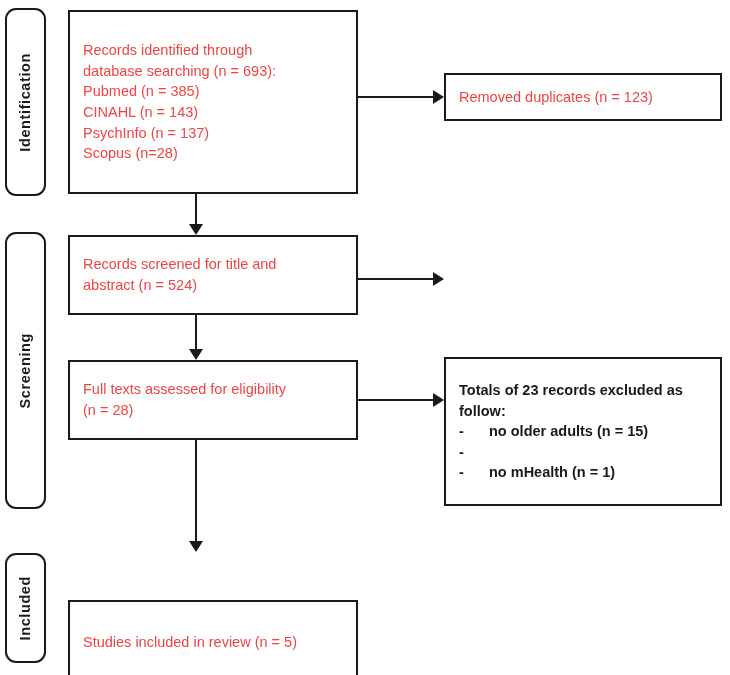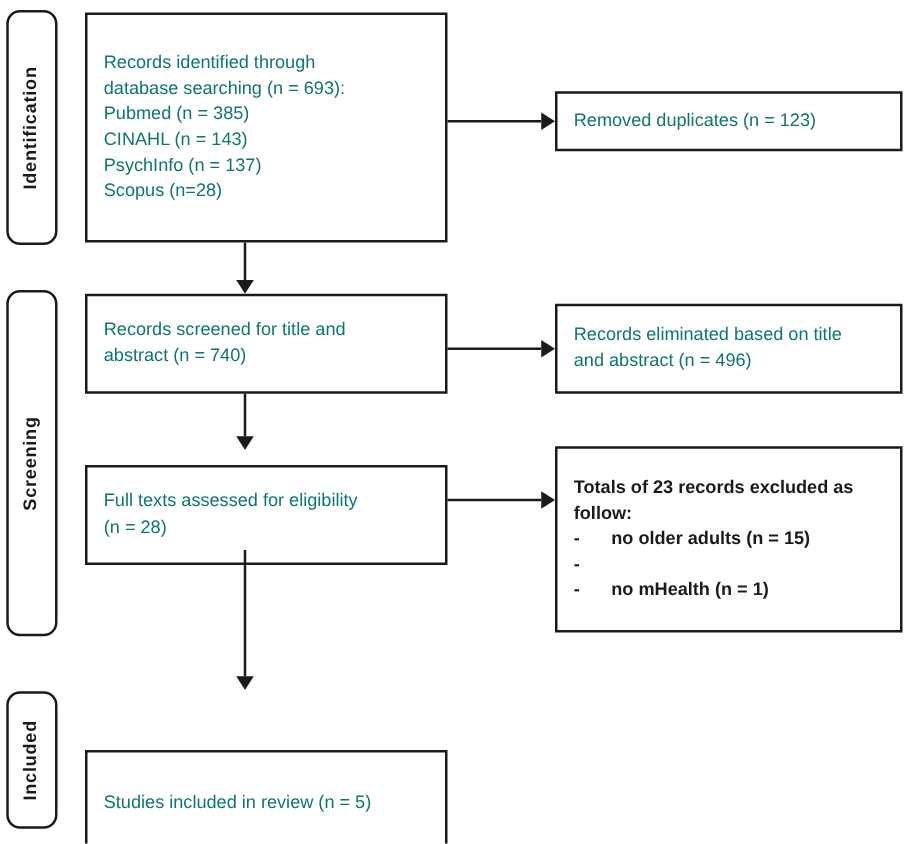--- a/index.html
+++ b/index.html
@@ -45,21 +45,21 @@
     box-sizing: border-box;
     border: 2px solid #1a1a1a;
     background: #ffffff;
     display: flex;
     align-items: center;
   }
   .flow-box-text {
     padding: 0 13px;
     font-size: 14.5px;
     line-height: 1.42;
-    color: #0f766e;
+    color: #ef4444;
     white-space: pre-line;
   }
 
   
   .excl-body {
     padding: 0 13px;
     font-size: 14.5px;
     line-height: 1.42;
     color: #1a1a1a;
     width: 100%;
@@ -126,40 +126,36 @@
     <div class="flow-box-text">Records identified through
 database searching (n = 693):
 Pubmed (n = 385)
 CINAHL (n = 143)
 PsychInfo (n = 137)
 Scopus (n=28)</div>
   </div>
 
   <div class="flow-box" style="left:68px; top:235px; width:290px; height:80px;">
     <div class="flow-box-text">Records screened for title and
-abstract (n = 740)</div>
+abstract (n = 524)</div>
   </div>
 
-  <div class="flow-box" style="left:68px; top:360px; width:290px; height:80px;margin-top:12px;">
+  <div class="flow-box" style="left:68px; top:360px; width:290px; height:80px;">
     <div class="flow-box-text">Full texts assessed for eligibility
 (n = 28)</div>
   </div>
 
   <div class="flow-box" style="left:68px; top:552px; width:290px; height:84px;margin-top:48px;">
     <div class="flow-box-text">Studies included in review (n = 5)</div>
   </div>
 
   <div class="flow-box" style="left:444px; top:73px; width:278px; height:48px;">
     <div class="flow-box-text">Removed duplicates (n = 123)</div>
   </div>
 
-  <div class="flow-box" style="left:444px; top:243px; width:278px; height:72px;">
-    <div class="flow-box-text">Records eliminated based on title
-and abstract (n = 496)</div>
-  </div>
 
   <div class="flow-box" style="left:444px; top:357px; width:278px; height:149px;font-weight:bold;">
     <div class="excl-body">
       <div class="excl-head">Totals of 23 records excluded as
 follow:</div>
       <ul class="excl-list">
         <li>
           <span class="excl-dash">-</span>
           <span>no older adults (n = 15)</span>
         </li>

